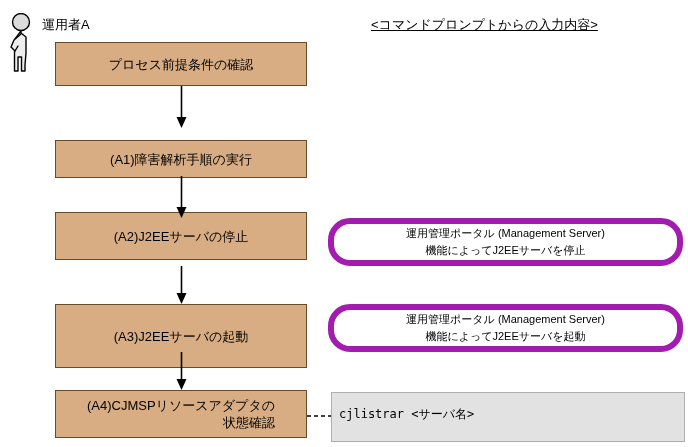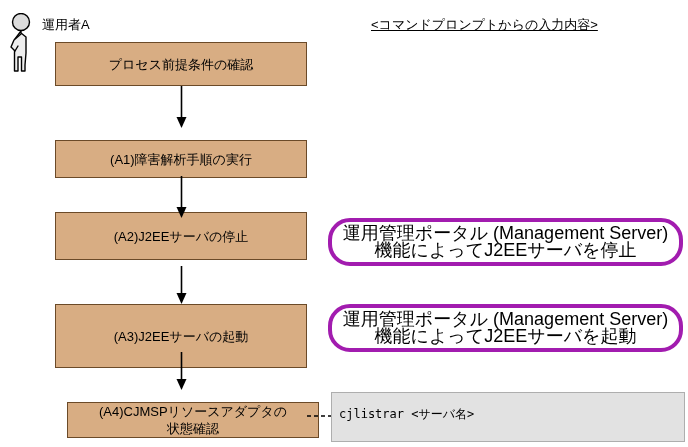--- a/index.html
+++ b/index.html
@@ -59,55 +59,55 @@
   .proc {
     position: absolute;
     left: 55px;
     width: 252px;
     box-sizing: border-box;
     background: #d8ad83;
     border: 1px solid #6b4a28;
     color: #000000;
     font-size: 13px;
     line-height: 17px;
-    text-align: center;
+    text-align: right;
     display: flex;
     align-items: center;
     justify-content: center;
     white-space: pre-line;
   }
   .proc-1 { top: 42px;  height: 44px; }
   .proc-2 { top: 140px; height: 38px; }
   .proc-3 { top: 212px; height: 48px; }
   .proc-4 { top: 304px; height: 64px; }
-  .proc-5 { top: 402px; height: 36px; margin-left: 12px; }
+  .proc-5 { top: 390px; height: 48px; }
 
   
   .arrow {
     position: absolute;
     left: 175px;
     width: 13px;
   }
   .arrow svg { display: block; }
   .arrow-1 { top: 86px;  height: 42px; }
   .arrow-2 { top: 176px; height: 42px; }
   .arrow-3 { top: 266px; height: 38px; }
   .arrow-4 { top: 352px; height: 38px; }
 
   
   .note {
     position: absolute;
     left: 328px;
     width: 355px;
     box-sizing: border-box;
     background: #ffffff;
-    border: 4px solid #a21caf;
+    border: 6px solid #a21caf;
     border-radius: 22px;
     color: #000000;
-    font-size: 18px;
+    font-size: 11px;
     line-height: 17px;
     text-align: center;
     display: flex;
     align-items: center;
     justify-content: center;
     white-space: pre-line;
   }
   .note-1 { top: 218px; height: 48px; }
   .note-2 { top: 304px; height: 48px; }
 

